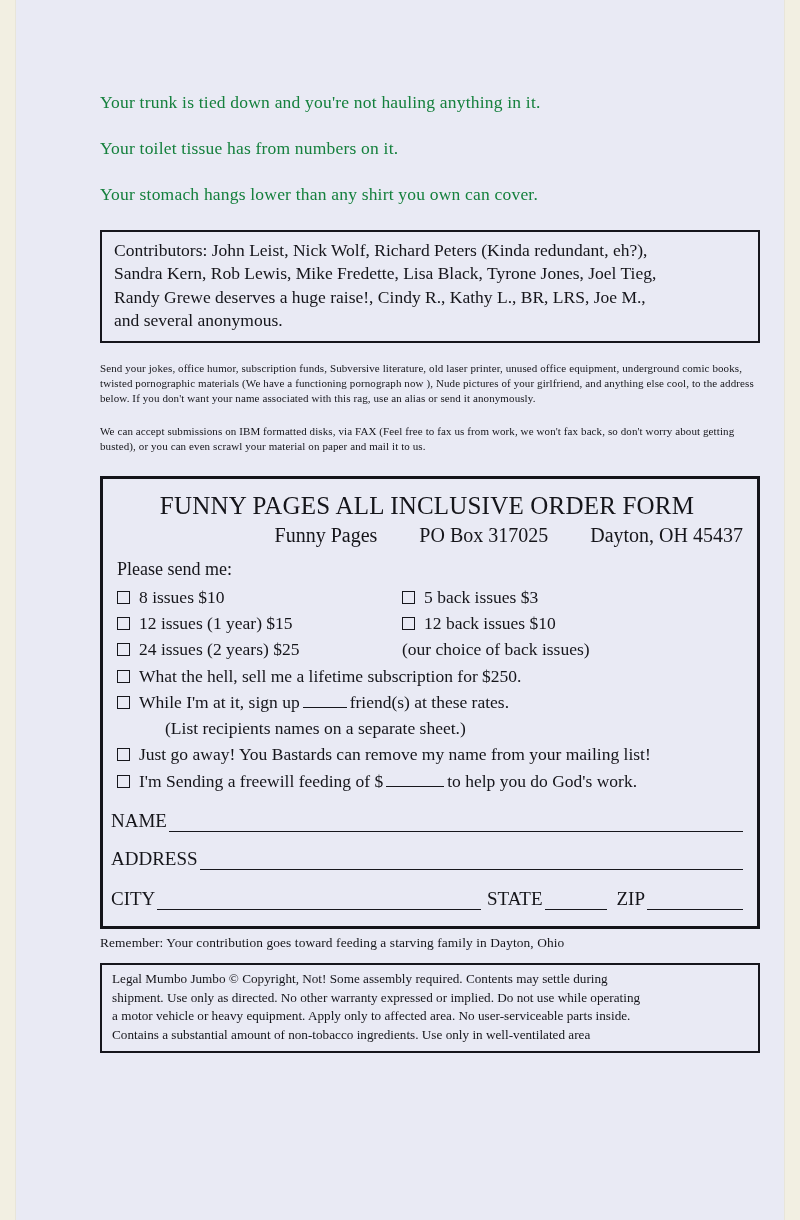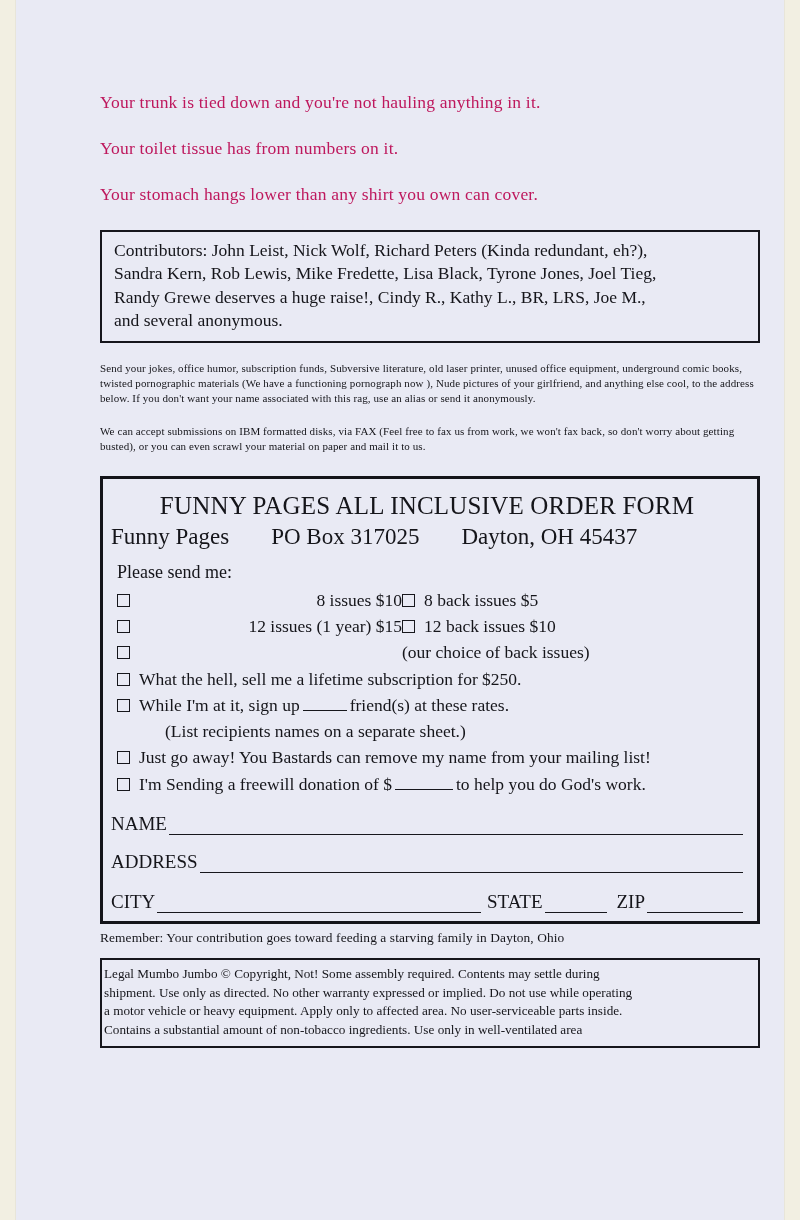--- a/index.html
+++ b/index.html
@@ -28,21 +28,21 @@
     left: 84px;
     top: 70px;
     width: 660px;
   }
 
   
   .joke-line {
     font-size: 17.5px;
     letter-spacing: 0.2px;
     margin: 0 0 25px 0;
-    color: #be185d;
+    color: #15803d;
   }
   .jokes { margin-top: 22px; }
 
   
   .contrib-box {
     border: 2px solid #16161c;
     padding: 7px 10px 9px 12px;
     margin-top: 24px;
     line-height: 1.33;
     font-size: 17.5px;
@@ -66,42 +66,42 @@
     padding: 10px 14px 6px 8px;
     position: relative;
   }
   .of-title {
     text-align: center;
     font-size: 25px;
     letter-spacing: 0.2px;
     margin: 3px 0 4px 0;
   }
   .of-sub {
-    text-align: left;
-    font-size: 23px;
+    text-align: right;
+    font-size: 20px;
     margin: 0 0 12px 0;
   }
   .of-sub span { display: inline-block; }
   .of-sub .s1 { margin-right: 42px; }
   .of-sub .s2 { margin-right: 42px; }
 
   .of-please {
     font-size: 18px;
     margin: 2px 0 4px 6px;
   }
   .opt-grid {
     position: relative;
     margin-left: 6px;
   }
   .opt-row {
     display: flex;
     font-size: 17.5px;
     line-height: 1.5;
   }
-  .opt-col-left { width: 285px; display: flex; justify-content: space-between; }
+  .opt-col-left { width: 285px; display: flex; }
   .opt-col-right { display: flex; }
   .chk {
     display: inline-block;
     width: 11px;
     height: 11px;
     border: 1.6px solid #17171c;
     margin-right: 9px;
     margin-top: 7px;
     flex: 0 0 auto;
   }
@@ -133,35 +133,35 @@
     font-size: 19px;
     margin-top: 16px;
   }
   .field-label { white-space: nowrap; }
   .field-rule {
     flex: 1 1 auto;
     border-bottom: 1.6px solid #17171c;
     height: 14px;
     margin-left: 2px;
   }
-  .field-row.city { margin-top: 18px; margin-bottom: 2px; justify-content: space-between; }
+  .field-row.city { margin-top: 18px; margin-bottom: 10px; justify-content: space-between; }
   .rule-city { flex: 1 1 auto; border-bottom: 1.6px solid #17171c; height: 14px; margin: 0 6px 0 2px; }
   .rule-state { width: 62px; border-bottom: 1.6px solid #17171c; height: 14px; margin: 0 10px 0 2px; }
   .rule-zip { width: 96px; border-bottom: 1.6px solid #17171c; height: 14px; margin-left: 2px; }
 
   .remember {
     font-size: 13.4px;
     margin: 6px 0 0 0;
     letter-spacing: 0.1px;
   }
 
   .legal-box {
     border: 2px solid #16161c;
     margin-top: 12px;
-    padding: 5px 8px 6px 2px;
+    padding: 5px 8px 6px 10px;
     font-size: 13.2px;
     line-height: 1.42;
   }
 </style>
 </head>
 <body>
 
 <div class="page">
   <div class="page-inner">
 
@@ -191,38 +191,39 @@
 
       <div class="opt-grid">
 
         <div class="opt-row">
           <div class="opt-col-left">
             <span class="chk"></span>
             <span class="opt-txt">8 issues $10</span>
           </div>
           <div class="opt-col-right">
             <span class="chk"></span>
-            <span class="opt-txt">8 back issues  $5</span>
+            <span class="opt-txt">5 back issues  $3</span>
           </div>
         </div>
 
         <div class="opt-row">
           <div class="opt-col-left">
             <span class="chk"></span>
             <span class="opt-txt">12 issues (1 year) $15</span>
           </div>
           <div class="opt-col-right">
             <span class="chk"></span>
             <span class="opt-txt">12 back issues $10</span>
           </div>
         </div>
 
         <div class="opt-row">
           <div class="opt-col-left">
             <span class="chk"></span>
+            <span class="opt-txt">24 issues (2 years) $25</span>
           </div>
           <div class="opt-col-right">
             <span class="opt-txt">(our choice of back issues)</span>
           </div>
         </div>
 
         <div class="opt-wide">
           <span class="chk"></span>
           <span class="opt-txt">What the hell, sell me a lifetime subscription for $250.</span>
         </div>
@@ -237,21 +238,21 @@
         <div class="note-indent">(List recipients names on a separate sheet.)</div>
 
         <div class="opt-wide">
           <span class="chk"></span>
           <span class="opt-txt">Just go away! You Bastards can remove my name from your mailing list!</span>
         </div>
 
         <div class="opt-wide">
           <span class="chk"></span>
           <span class="opt-txt">
-            <span>I'm Sending a freewill donation of $</span><span class="blank-mid"></span><span>to help you do God's work.</span>
+            <span>I'm Sending a freewill feeding of $</span><span class="blank-mid"></span><span>to help you do God's work.</span>
           </span>
         </div>
       </div>
 
       <div class="field-row">
         <span class="field-label">NAME</span>
         <span class="field-rule"></span>
       </div>
 
       <div class="field-row">

